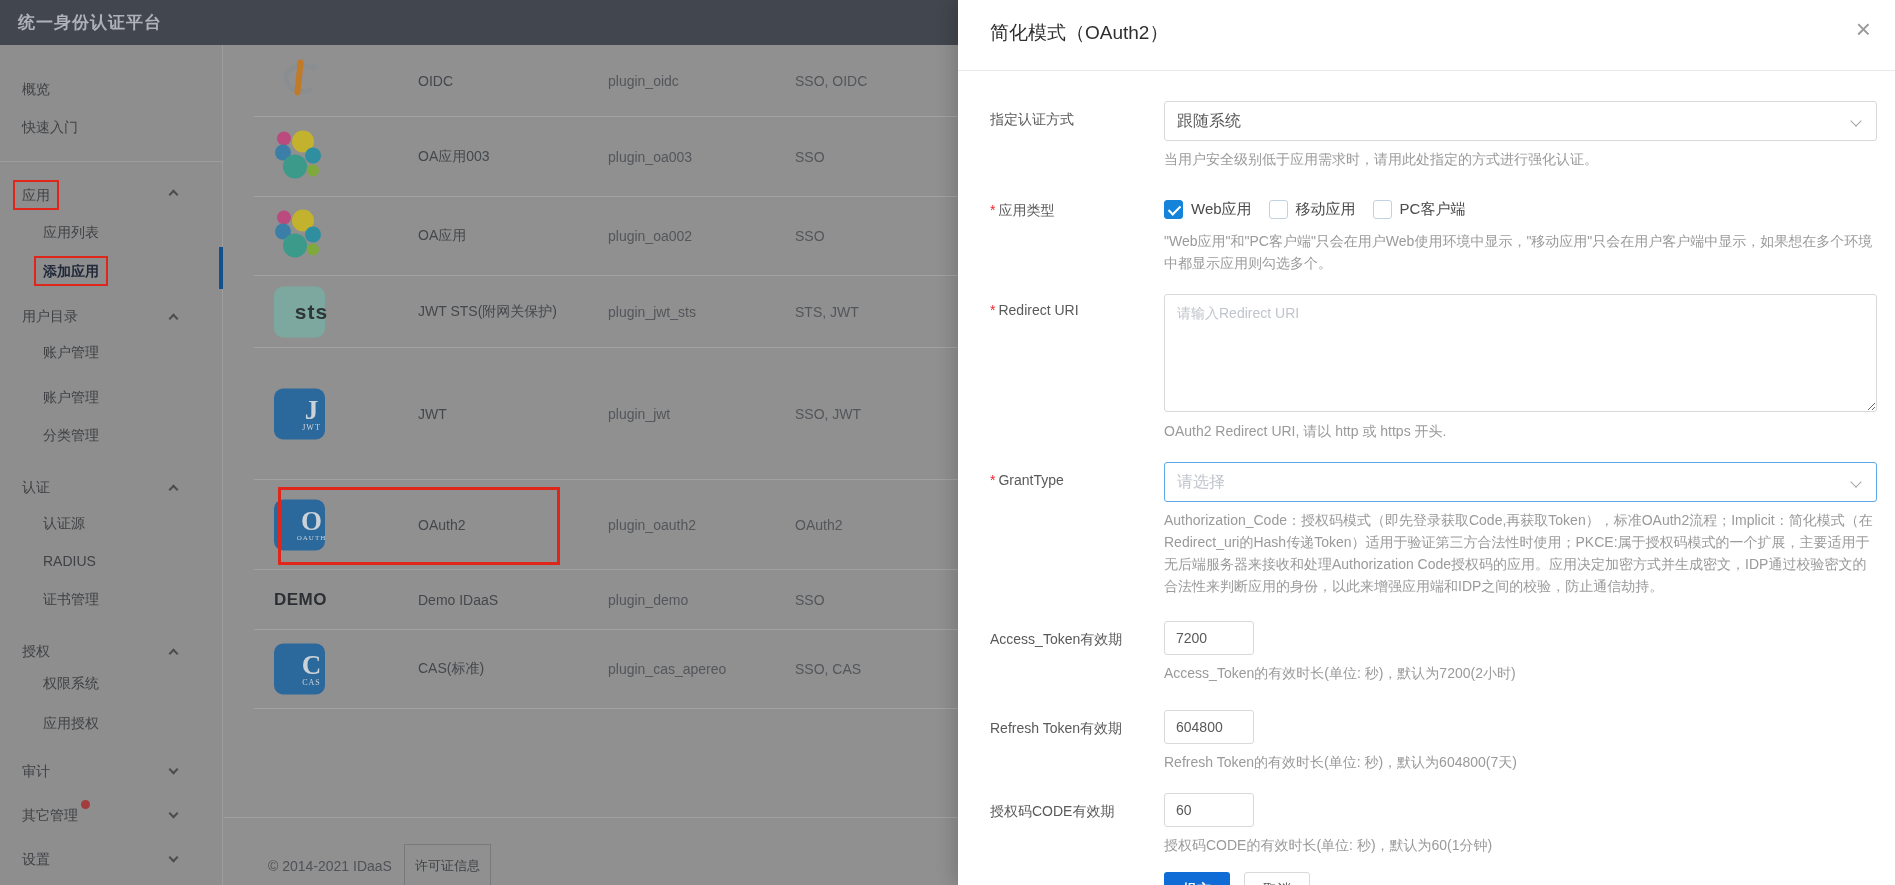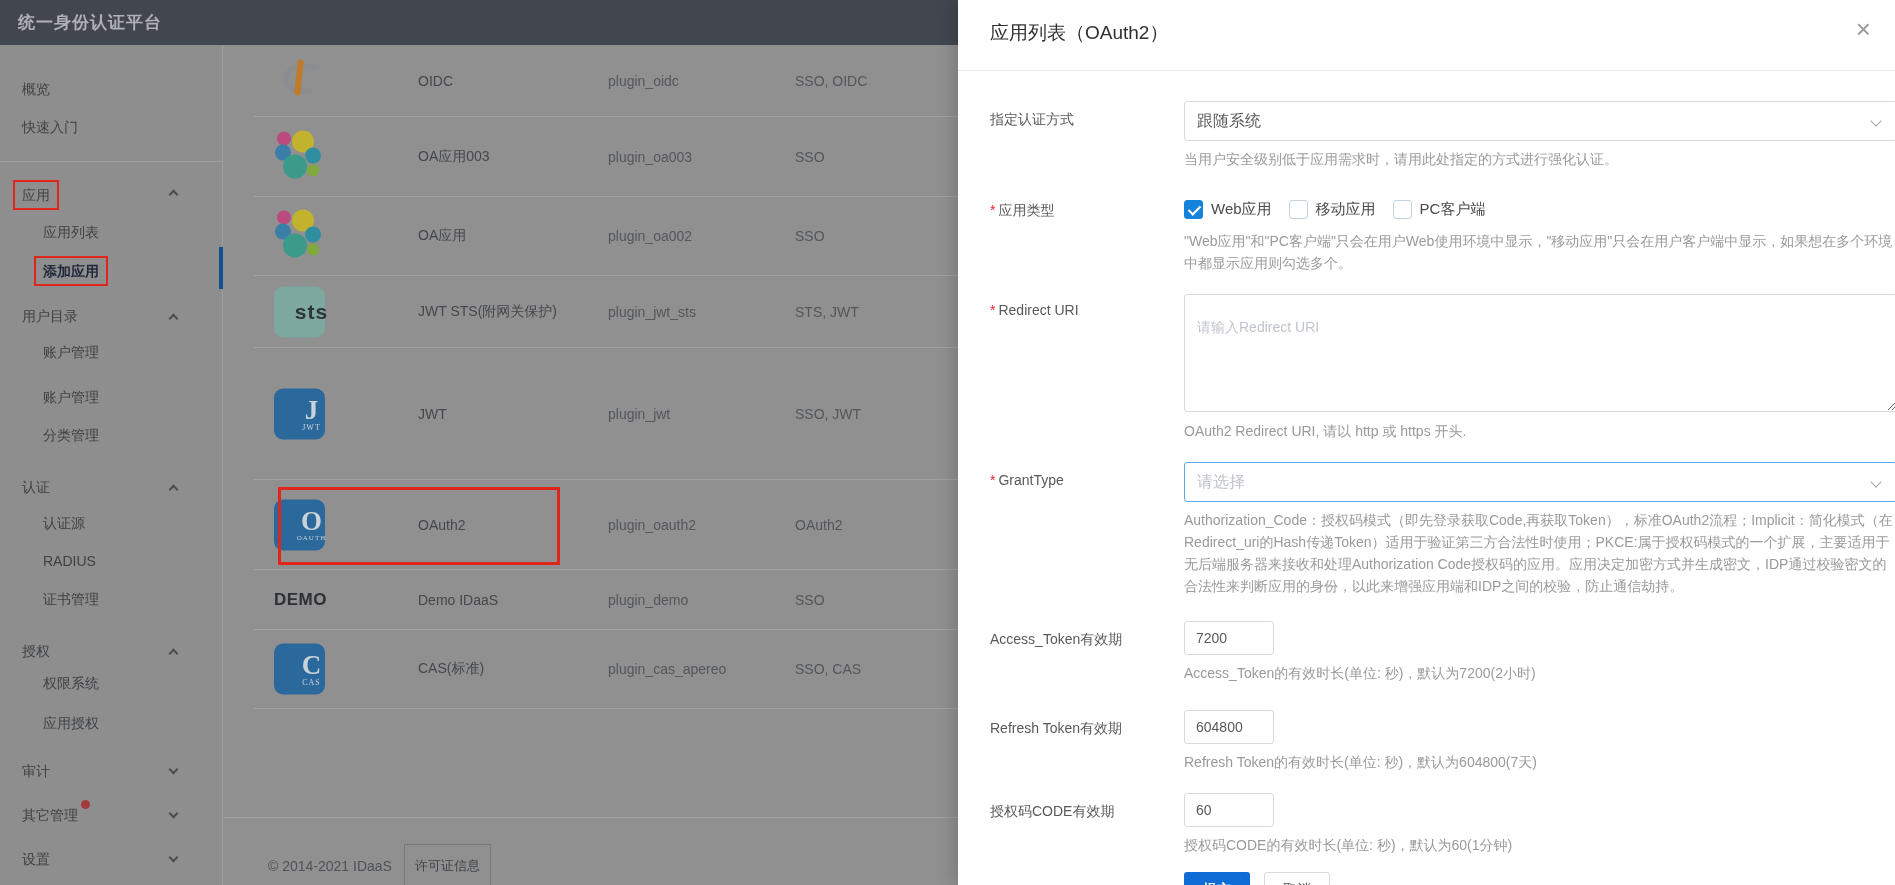--- a/index.html
+++ b/index.html
@@ -38,36 +38,36 @@
   .card-bottom { height:109px; border-bottom:1px solid #a2a2a2; margin-left:0; }
   .footer { margin-top:26px; padding-left:44px; font-size:14px; color:#4f5256; display:flex; align-items:center; }
   .license-btn { margin-left:12px; border:1px solid #77797c; padding:12px 10px; font-size:13px; color:#3f4246; }
 
   
   .drawer { position:absolute; top:0; right:0; bottom:0; width:937px; background:#ffffff; z-index:5; box-shadow:-6px 0 16px rgba(0,0,0,0.15); }
   .drawer-header { position:relative; height:71px; border-bottom:1px solid #e9e9e9; }
   .drawer-title { position:absolute; left:32px; top:20px; font-size:19px; color:#2f2f2f; }
   .drawer-close { position:absolute; right:24px; top:16px; font-size:26px; color:#9a9a9a; line-height:1; cursor:pointer; font-weight:300; }
   .drawer-body { padding:30px 18px 0 32px; }
-  .form-item { display:flex;gap:20px; }
+  .form-item { display:flex; }
   .f-label { width:174px; flex:none; font-size:14px; color:#595959; padding-top:10px; }
   .f-label .req { color:#f5222d; margin-right:3px; }
   .f-ctrl { width:713px; flex:none; }
   .sel { position:relative; height:40px; border:1px solid #d9d9d9; border-radius:3px; background:#fff; font-size:16px; line-height:38px; padding-left:12px; color:#595959; }
   .sel.focused { border-color:#5ea8e8; }
   .sel .ph { color:#c0c4cc; }
   .sel-arrow { position:absolute; right:16px; top:15px; width:8px; height:8px; border-left:1.5px solid #a6a6a6; border-top:1.5px solid #a6a6a6; transform:rotate(225deg); }
   .help { font-size:14px; color:#9a9a9a; line-height:22px; margin-top:7px; }
   .cb-row { display:flex; align-items:center; padding-top:8px; }
   .cb-group { display:flex; align-items:center; margin-right:17px; }
   .cb { width:19px; height:19px; border:1px solid #c3d2e0; border-radius:3px; background:#fff; margin-right:8px; position:relative; }
   .cb.checked { background:#1583d9; border-color:#1583d9; }
   .cb.checked::after { content:""; position:absolute; left:6px; top:2px; width:5px; height:10px; border-right:2px solid #fff; border-bottom:2px solid #fff; transform:rotate(45deg); }
   .cb-label { font-size:15px; color:#4a4a4a; }
-  textarea.ta { width:713px; height:118px; border:1px solid #d9d9d9; border-radius:3px; resize:vertical; padding:24px 12px; font-size:14px; font-family:"Liberation Sans","DejaVu Sans",sans-serif; color:#595959; }
+  textarea.ta { width:713px; height:118px; border:1px solid #d9d9d9; border-radius:3px; resize:vertical; padding:10px 12px; font-size:14px; font-family:"Liberation Sans","DejaVu Sans",sans-serif; color:#595959; }
   textarea.ta::placeholder { color:#c0c4cc; }
   input.num { width:90px; height:34px; border:1px solid #d9d9d9; border-radius:3px; padding-left:11px; font-size:14px; color:#595959; font-family:"Liberation Sans","DejaVu Sans",sans-serif; }
   .btn-row { margin-top:16px; display:flex; }
   .btn { height:35px; border-radius:3px; font-size:14px; padding:0 18px; cursor:pointer; border:1px solid transparent; font-family:"Liberation Sans","DejaVu Sans",sans-serif; }
   .btn-primary { background:#0f6cd6; color:#fff; font-weight:bold; }
   .btn-default { background:#fff; border-color:#d9d9d9; color:#595959; margin-left:14px; }
 
   .mt22{margin-top:22px;} .mt20{margin-top:20px;} .mt24{margin-top:24px;} .mt26{margin-top:26px;}
 </style>
 </head>
@@ -214,21 +214,21 @@
 
     <div class="card-bottom"></div>
     <div class="footer">
       <span>© 2014-2021 IDaaS</span>
       <span class="license-btn">许可证信息</span>
     </div>
   </div>
 
   <div class="drawer">
     <div class="drawer-header">
-      <div class="drawer-title">应用列表（OAuth2）</div>
+      <div class="drawer-title">简化模式（OAuth2）</div>
       <div class="drawer-close">×</div>
     </div>
 
     <div class="drawer-body">
 
       <div class="form-item">
         <div class="f-label"><span>指定认证方式</span></div>
         <div class="f-ctrl">
           <div class="sel">
             <span>跟随系统</span>

